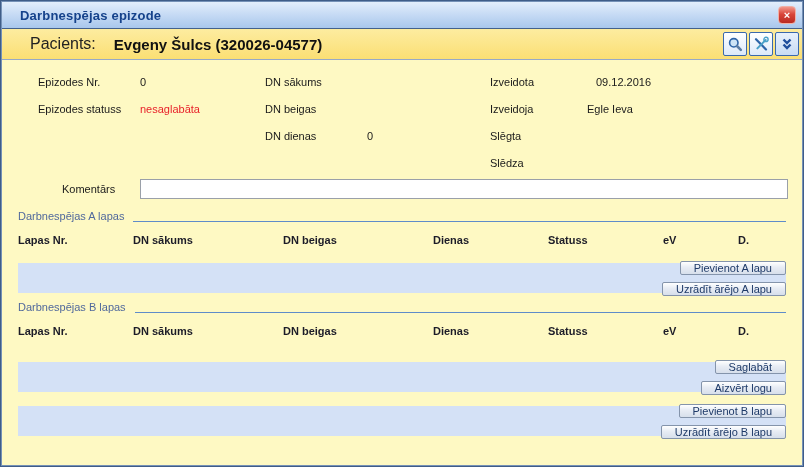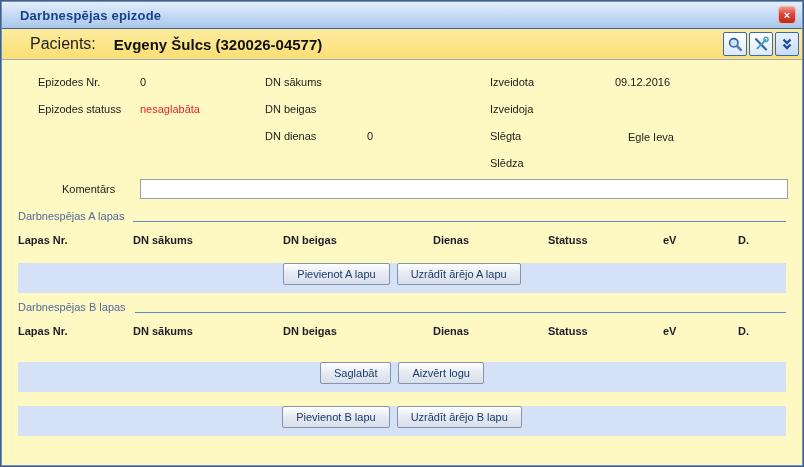--- a/index.html
+++ b/index.html
@@ -71,21 +71,21 @@
   .th:nth-child(1){ width:115px; }
   .th:nth-child(2){ width:150px; }
   .th:nth-child(3){ width:150px; }
   .th:nth-child(4){ width:115px; }
   .th:nth-child(5){ width:115px; }
   .th:nth-child(6){ width:75px;  }
   .th:nth-child(7){ width:48px;  }
 
   .btn-strip {
     margin:14px 16px 0; height:30px; background:#d4e1f6;
-    display:flex; align-items:flex-start; justify-content:center; gap:7px;
+    display:flex; align-items:flex-end; justify-content:center; gap:7px;flex-direction:column;
   }
   .footer-strip { margin-top:22px; }
 
   .btn {
     height:22px; padding:0 13px; font-family:"Liberation Sans",sans-serif;
     font-size:11px; color:#1e3a68;
     background:linear-gradient(#ffffff, #e7ecf4 45%, #d7dfeb);
     border:1px solid #8494ab; border-radius:2px; cursor:pointer;
   }
 </style>
@@ -131,23 +131,23 @@
 
     <span class="fl" style="left:36px; top:43px;">Epizodes statuss</span>
     <span class="fl red" style="left:138px; top:43px;">nesaglabāta</span>
 
     <span class="fl" style="left:263px; top:16px;">DN sākums</span>
     <span class="fl" style="left:263px; top:43px;">DN beigas</span>
     <span class="fl" style="left:263px; top:70px;">DN dienas</span>
     <span class="fl" style="left:365px; top:70px;">0</span>
 
     <span class="fl" style="left:488px; top:16px;">Izveidota</span>
-    <span class="fl" style="left:613px; top:16px;">09.12.2016</span>
+    <span class="fl" style="left:594px; top:16px;">09.12.2016</span>
     <span class="fl" style="left:488px; top:43px;">Izveidoja</span>
-    <span class="fl" style="left:626px; top:43px;margin-top:28px;">Egle Ieva</span>
+    <span class="fl" style="left:585px; top:43px;">Egle Ieva</span>
     <span class="fl" style="left:488px; top:70px;">Slēgta</span>
     <span class="fl" style="left:488px; top:97px;">Slēdza</span>
 
     <span class="fl" style="left:36px; top:123px;margin-left:24px;">Komentārs</span>
     <input class="comment-input" type="text" value="" style="">
   </div>
 
   <div class="section-title">
     <span>Darbnespējas A lapas</span>
     <span class="line"></span>

